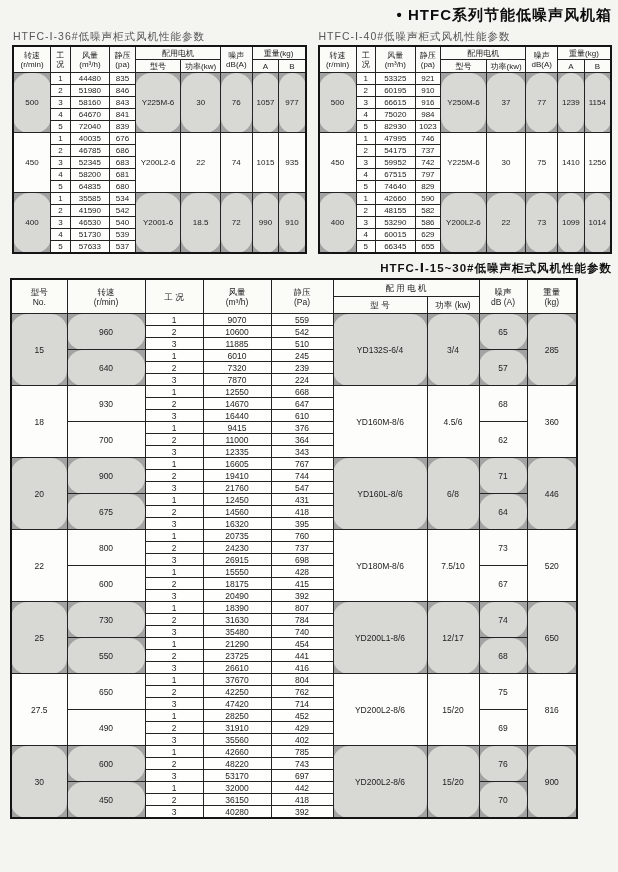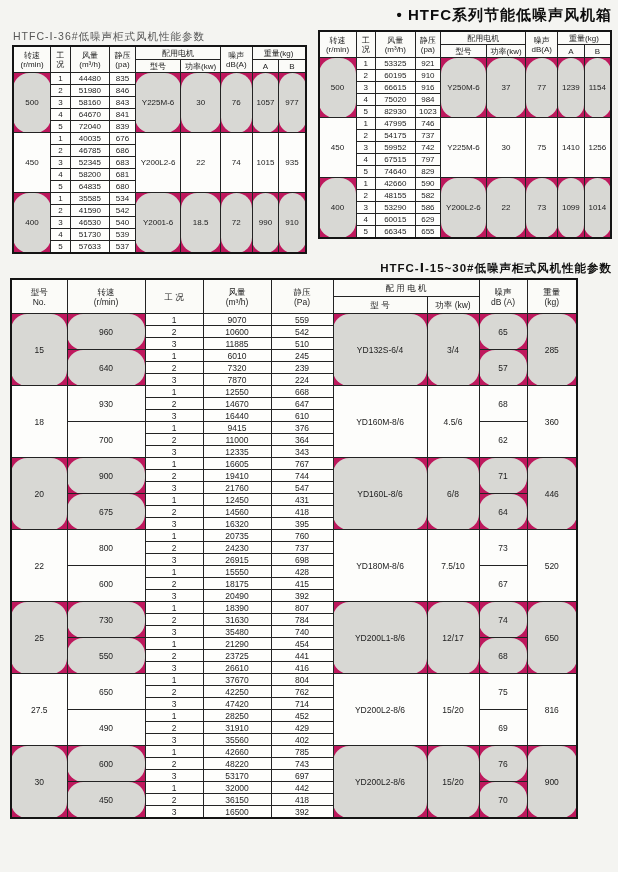--- a/index.html
+++ b/index.html
@@ -18,21 +18,21 @@
   .top-row{display:flex;gap:11px;margin-left:4px;align-items:flex-start;}
   .tbl-caption{
     font-size:10.5px;color:#565656;letter-spacing:1px;
     margin:0 0 1px 1px;white-space:nowrap;
   }
   .big-caption{
     font-size:11.5px;color:#111;font-weight:bold;letter-spacing:1px;
     margin:7px 0 2px 3px;
     text-align:right;
   }
-  table{border-collapse:collapse;table-layout:fixed;background:#be185d;}
+  table{border-collapse:collapse;table-layout:fixed;background:#a3a3a3;}
   table.small-tbl{border:2px solid #141414;}
   table.big-tbl{border:2px solid #141414;margin-left:2px;}
   td{
     border:1px solid #232323;
     text-align:center;vertical-align:middle;
     padding:0;overflow:hidden;white-space:nowrap;
   }
   .small-tbl td{font-size:8px;line-height:9px;height:11px;}
   .small-tbl thead td{height:12px;background:#fbfbf8;}
   .big-tbl td{font-size:8.5px;line-height:10px;height:11px;}
@@ -174,20 +174,21 @@
               <tr>
                 <td class="wcell">5</td>
                 <td class="wcell">57633</td>
                 <td class="wcell">537</td>
               </tr>
             </tbody>
           </table>
         </div>
     </div>
     <div>
+      <div class="tbl-caption">HTFC-Ⅰ-40#低噪声柜式风机性能参数</div>
       <div id="t40">
           <table class="small-tbl">
             <colgroup>
               <col style="width: 38px;">
               <col style="width: 20px;">
               <col style="width: 40px;">
               <col style="width: 26px;">
               <col style="width: 46px;">
               <col style="width: 40px;">
               <col style="width: 32px;">
@@ -599,21 +600,21 @@
               <td class="wcell">442</td>
               <td class="shade" rowspan="3">70</td>
             </tr>
             <tr>
               <td class="wcell">2</td>
               <td class="wcell">36150</td>
               <td class="wcell">418</td>
             </tr>
             <tr>
               <td class="wcell">3</td>
-              <td class="wcell">16500</td>
+              <td class="wcell">40280</td>
               <td class="wcell">392</td>
             </tr>
           </tbody>
         </table>
       </div>
   </div>
 
 </div>
 
 </body></html>

